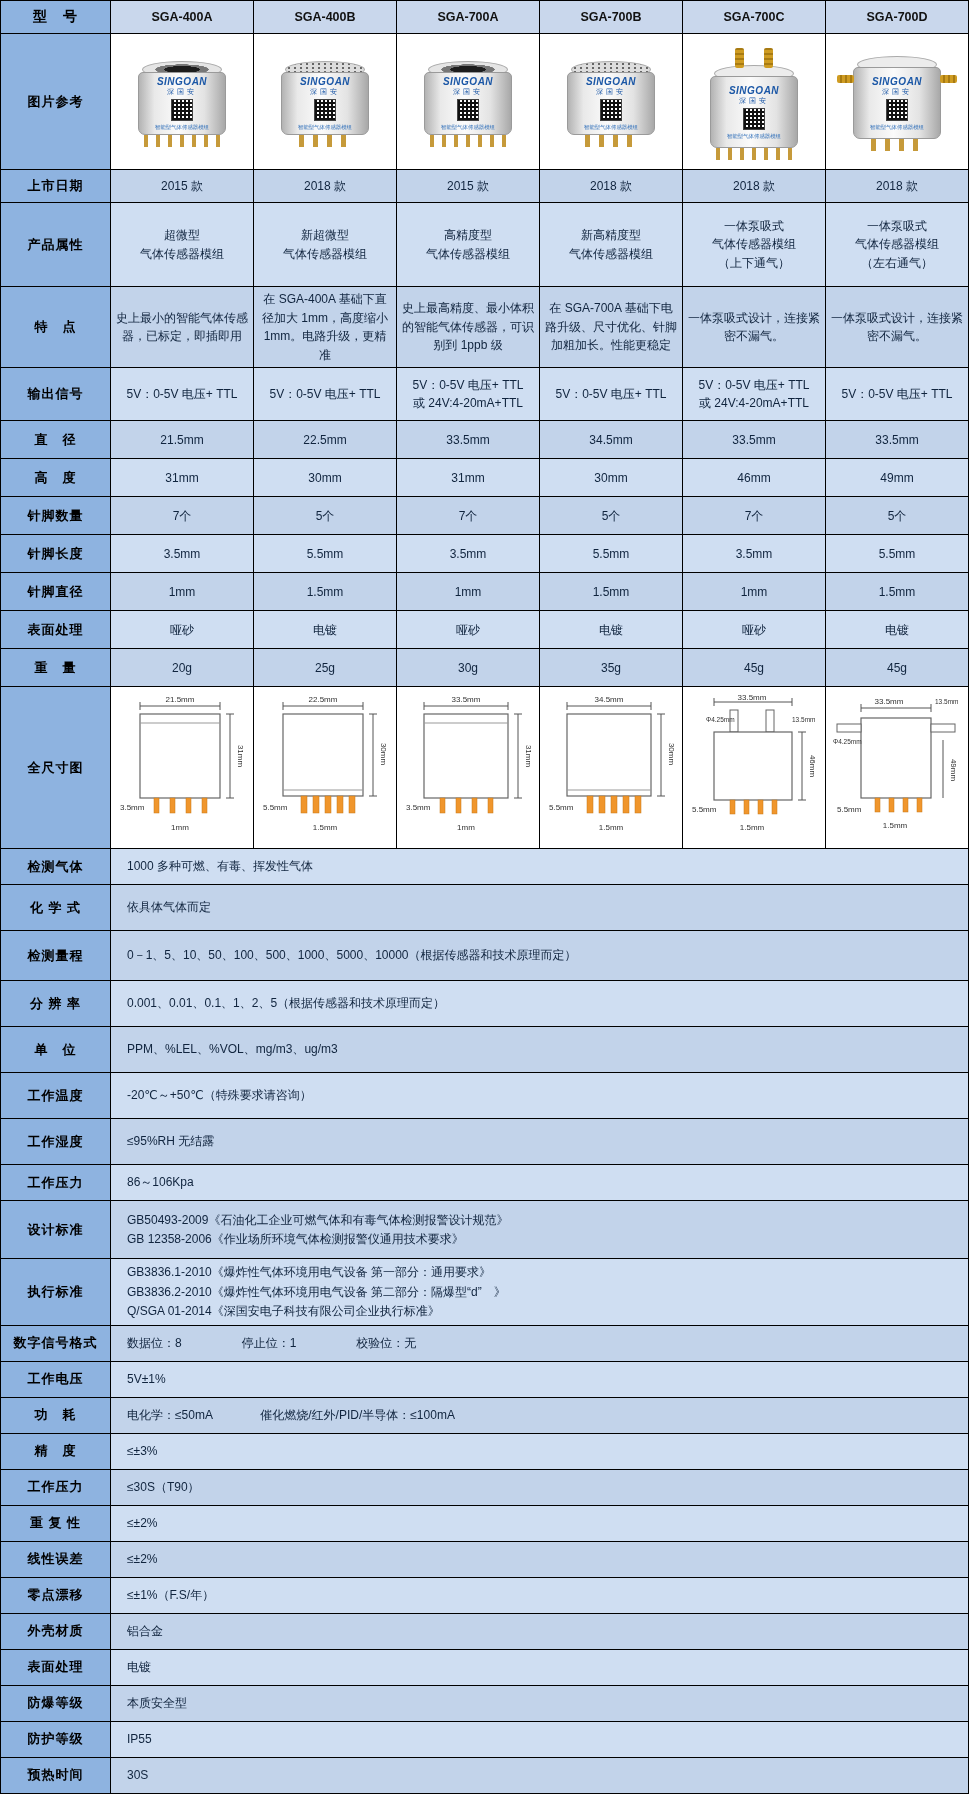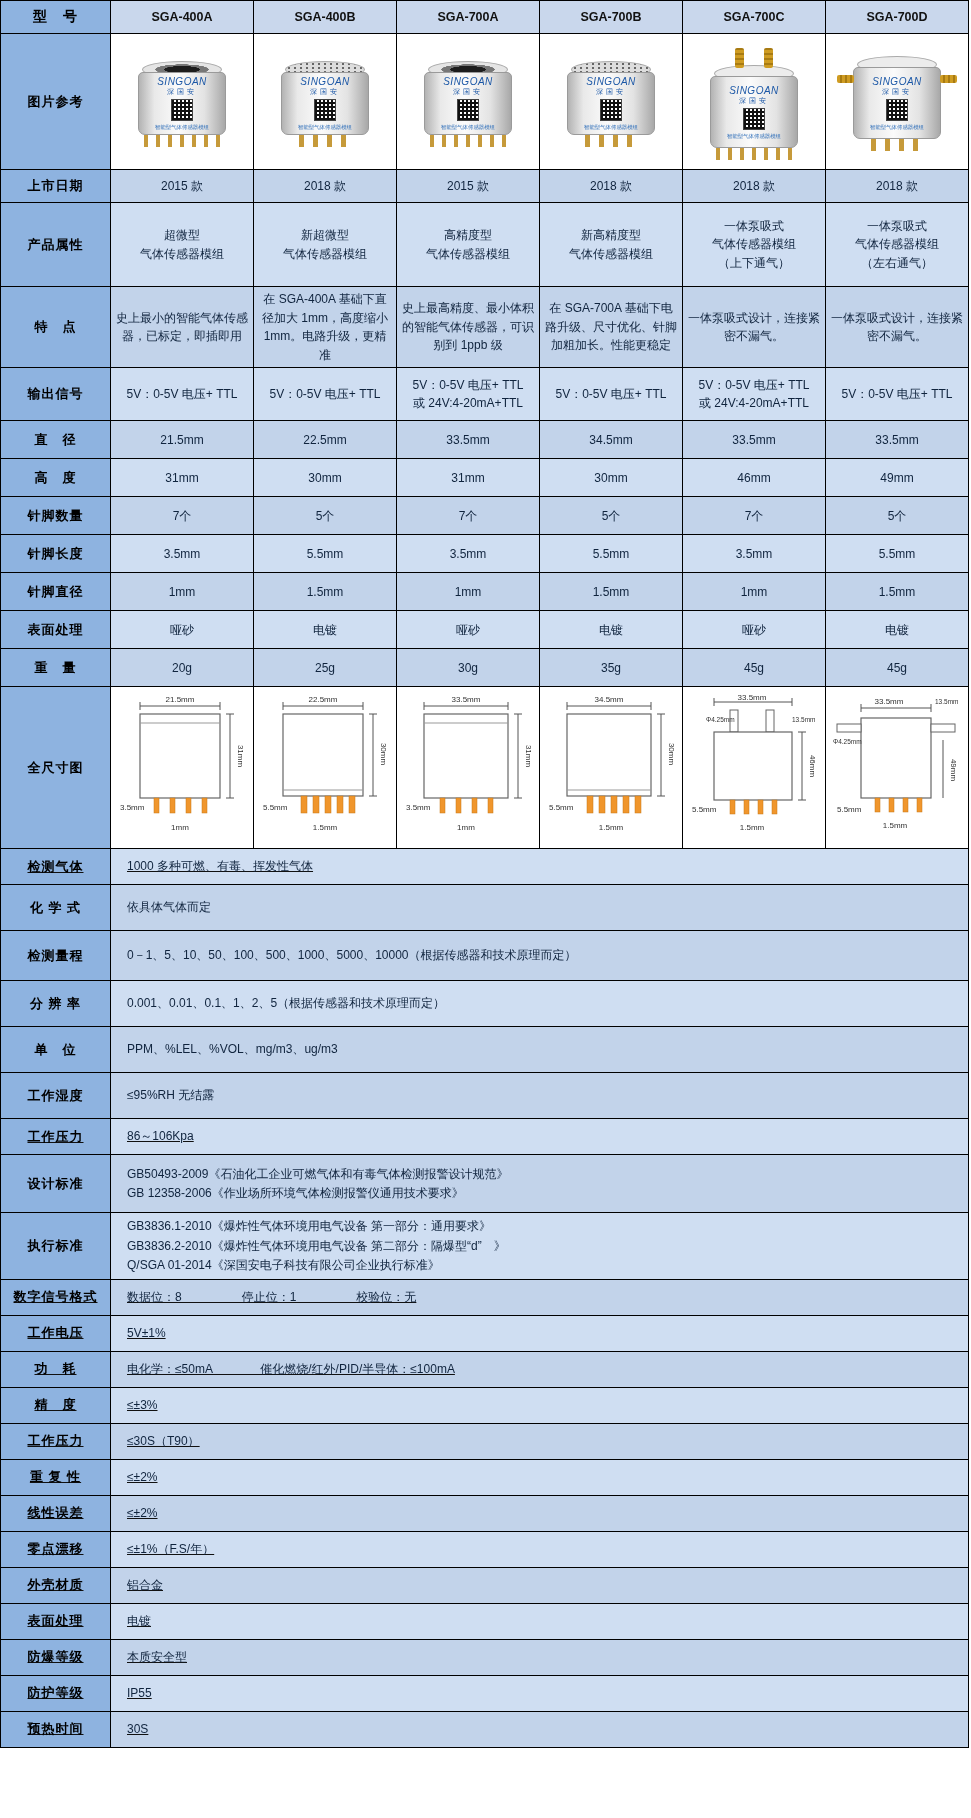--- a/index.html
+++ b/index.html
@@ -17,34 +17,34 @@
   td.photo,td.diag{background:#fff;vertical-align:middle;text-align:center;padding:2px;}
   
   tr.hd{height:33px;}
   tr.h-img{height:136px;}
   tr.h-launch{height:33px;}
   tr.h-attr{height:84px;}
   tr.h-feat{height:77px;}
   tr.h-out{height:53px;padding-left:28px;}
   tr.h-std{height:38px;}
   tr.h-diag{height:162px;}
-  tr.sp{height:36px;text-decoration:underline;}
+  tr.sp{height:36px;}
   tr.sp46{height:46px;margin-left:44px;}
   tr.sp50{height:50px;}
   tr.sp58{height:58px;}
   tr.sp62{height:62px;}
   
   .sensor{width:96px;margin:4px auto 0;position:relative;}
   .cap{width:78px;height:15px;margin:0 auto;border-radius:50%;border:1px solid #aaa;background:#e9e9e9;}
   .cap-ring{background:radial-gradient(ellipse at 50% 50%,#1d1d1d 0 32%,#777 33% 48%,#e5e5e5 49%);}
   .cap-grille{background-image:radial-gradient(circle,#666 1px,rgba(0,0,0,0) 1.3px);background-size:6px 4px;background-color:#ddd;}
   .cap-plain{background:#ececec;}
   .sbody{width:86px;margin:-6px auto 0;padding:3px 0 2px;border:1px solid #9a9a9a;border-radius:5px 5px 7px 7px;background:linear-gradient(90deg,#b3b3b3,#e9e9e9 18%,#fbfbfb 46%,#e3e3e3 76%,#a8a8a8);position:relative;}
   .tall .sbody{padding:8px 0 6px;}
-  .brand{font-size:10px;font-weight:normal;font-style:italic;color:#1b57a6;letter-spacing:.5px;}
+  .brand{font-size:10px;font-weight:bold;font-style:italic;color:#1b57a6;letter-spacing:.5px;}
   .brandcn{font-size:7px;color:#1b57a6;letter-spacing:3px;}
   .qr{width:20px;height:20px;margin:2px auto;background:repeating-linear-gradient(0deg,#111 0 2px,rgba(0,0,0,0) 2px 4px),repeating-linear-gradient(90deg,#111 0 2px,#fff 2px 4px);border:1px solid #444;}
   .cap-text{font-size:6px;color:#2b6cb8;transform:scale(.9);white-space:nowrap;}
   .pins{height:12px;margin:0 auto;background:repeating-linear-gradient(90deg,#c69a3a 0 4px,rgba(0,0,0,0) 4px 12px);}
   .p7{width:76px;}
   .p5{width:52px;background:repeating-linear-gradient(90deg,#c69a3a 0 5px,rgba(0,0,0,0) 5px 14px);}
   .barbs-top{display:flex;justify-content:center;gap:20px;margin-bottom:-3px;}
   .barb{width:9px;height:20px;border-radius:2px;background:repeating-linear-gradient(0deg,#cf9c22 0 3px,#a87b12 3px 5px);}
   .sensor.sideb .sbody::before,.sensor.sideb .sbody::after{content:"";position:absolute;top:7px;width:17px;height:8px;background:repeating-linear-gradient(90deg,#cf9c22 0 3px,#a87b12 3px 5px);border-radius:2px;}
   .sensor.sideb .sbody::before{left:-17px;}
@@ -418,20 +418,24 @@
           <td class="sval" colspan="6">0－1、5、10、50、100、500、1000、5000、10000（根据传感器和技术原理而定）</td>
         </tr>
 <tr class="sp46 rowL">
           <td class="lbl">分 辨 率</td>
           <td class="sval" colspan="6">0.001、0.01、0.1、1、2、5（根据传感器和技术原理而定）</td>
         </tr>
 <tr class="sp46 rowD">
           <td class="lbl">单　位</td>
           <td class="sval" colspan="6">PPM、%LEL、%VOL、mg/m3、ug/m3</td>
         </tr>
+<tr class="sp46 rowL">
+          <td class="lbl">工作温度</td>
+          <td class="sval" colspan="6">-20℃～+50℃（特殊要求请咨询）</td>
+        </tr>
 <tr class="sp46 rowD">
           <td class="lbl">工作湿度</td>
           <td class="sval" colspan="6">≤95%RH 无结露</td>
         </tr>
 <tr class="sp rowL">
           <td class="lbl">工作压力</td>
           <td class="sval" colspan="6">86～106Kpa</td>
         </tr>
 <tr class="sp58 rowD">
           <td class="lbl">设计标准</td>

